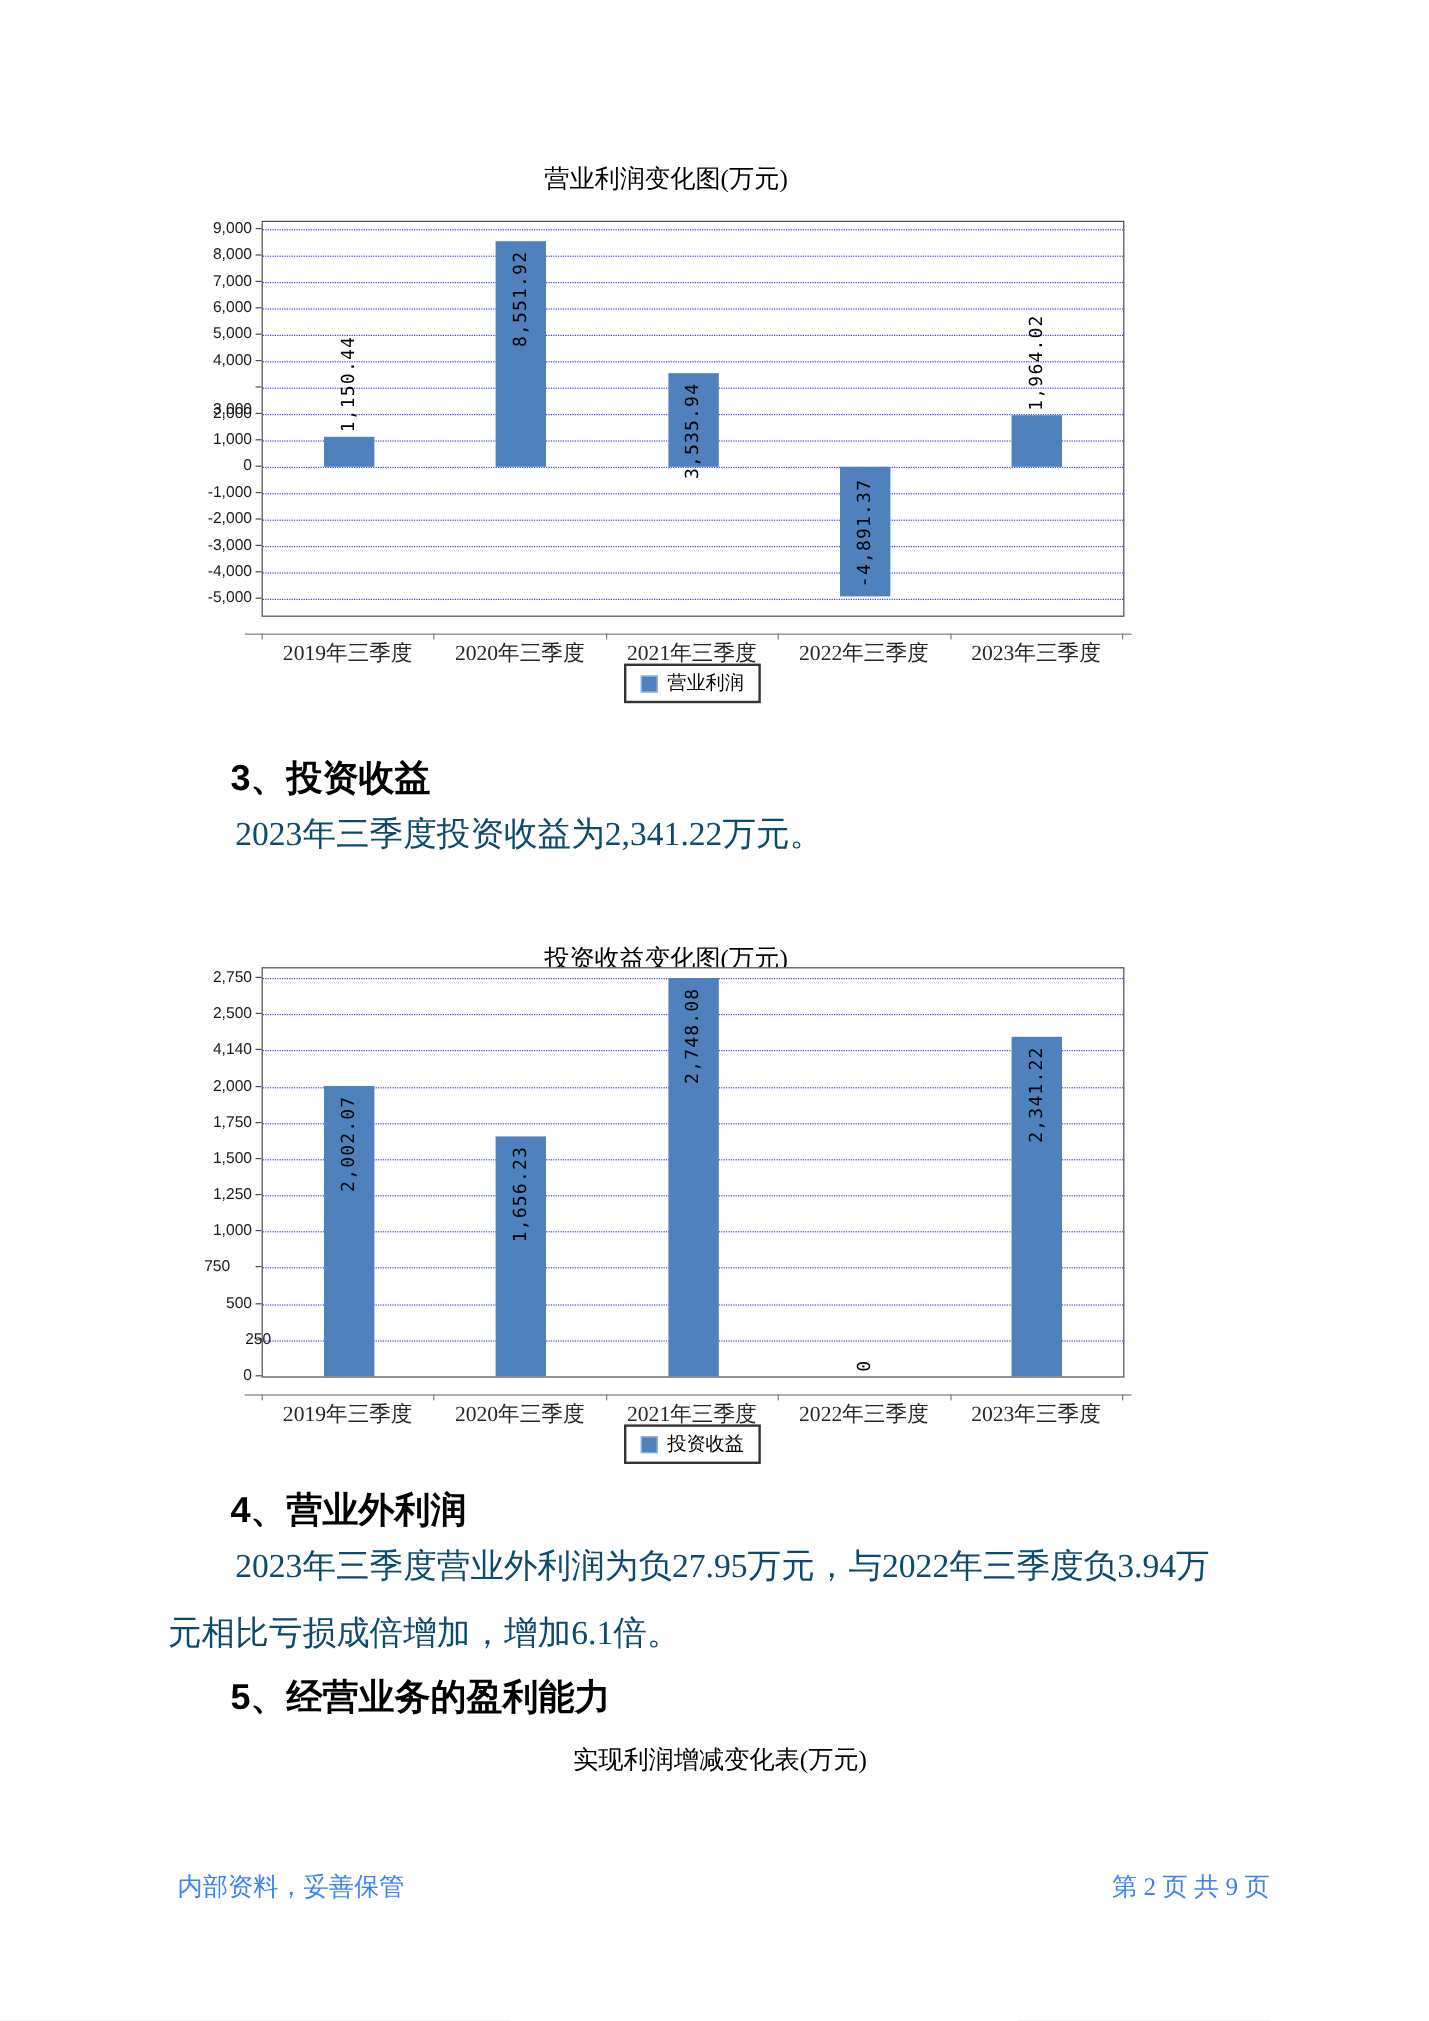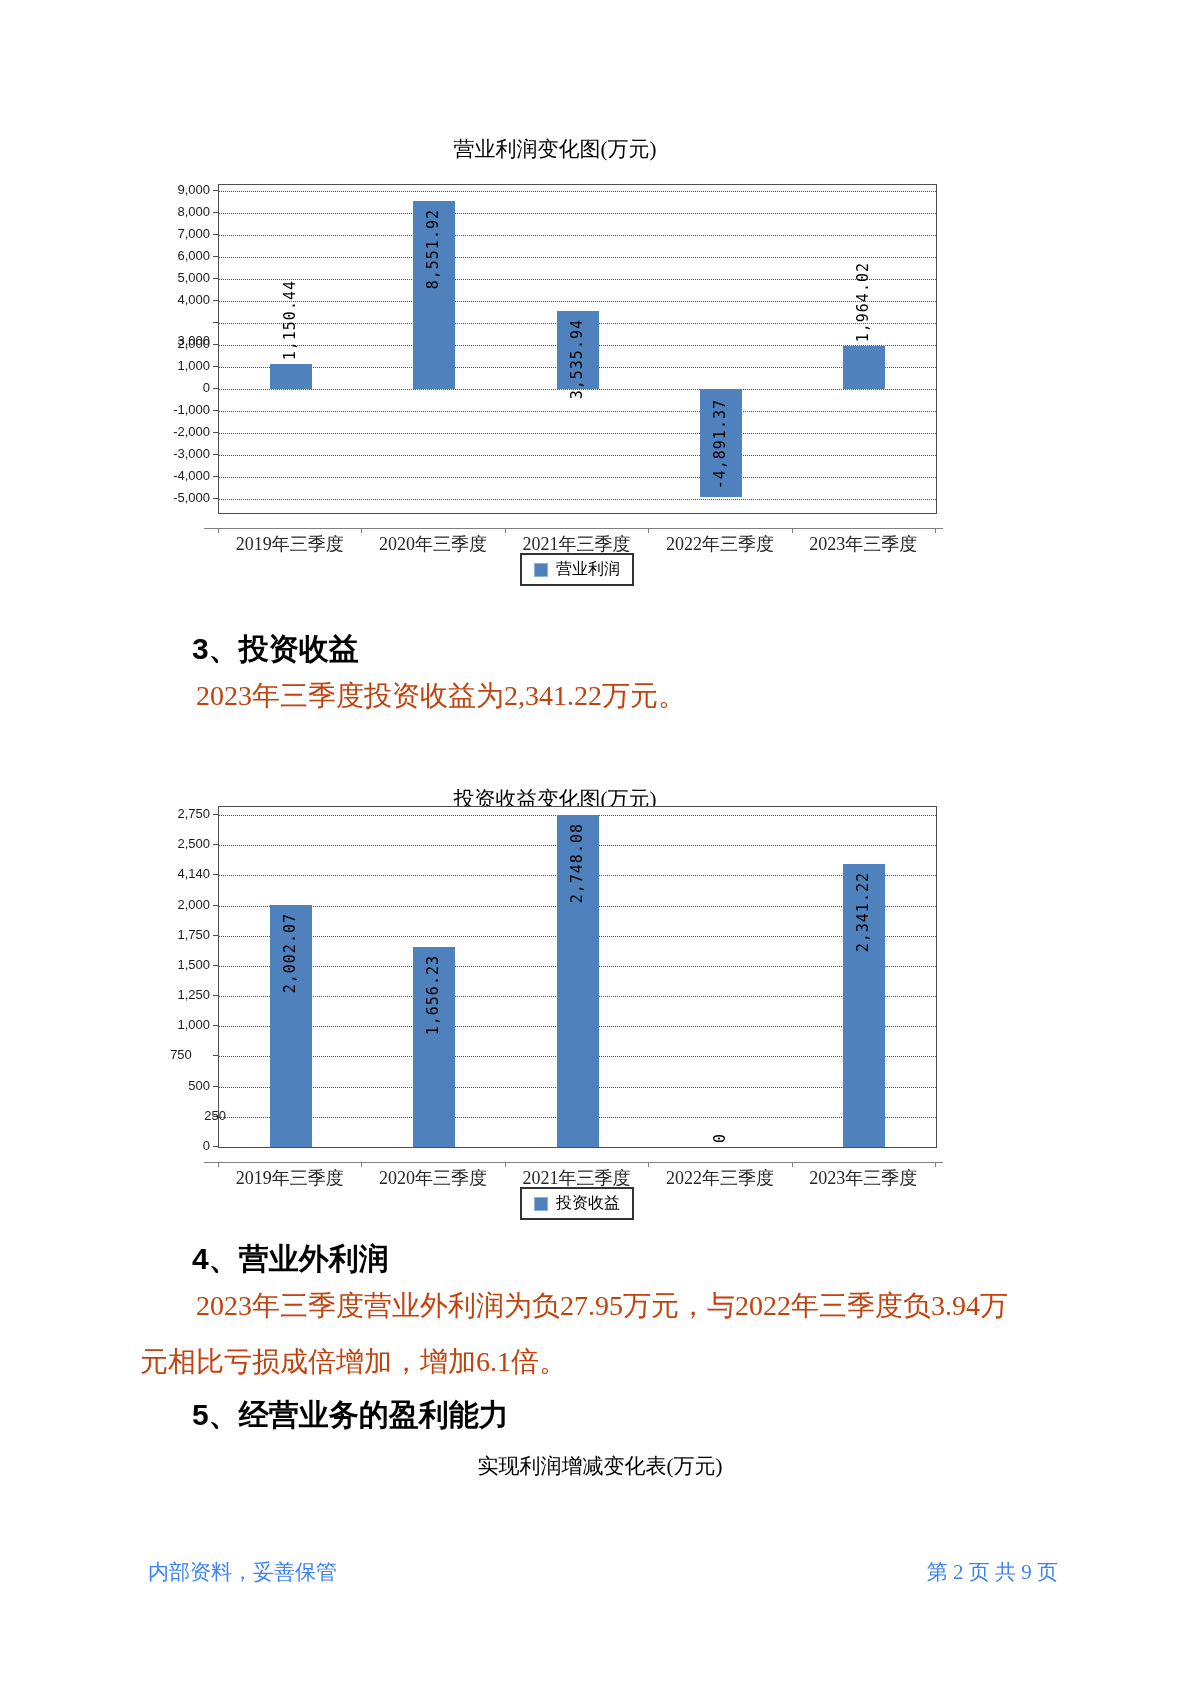--- a/index.html
+++ b/index.html
@@ -21,21 +21,21 @@
   .cat-axis{position:absolute;height:0;border-top:1px solid #7f7f7f;}
   .cat-tick{position:absolute;width:1px;height:5px;background:#7f7f7f;}
   .xlabel{position:absolute;text-align:center;font-size:18px;color:#262626;}
   .legend{position:absolute;transform:translateX(-50%);display:flex;align-items:center;gap:8px;
           border:2px solid #333;background:#fff;padding:4px 12px;font-size:16px;color:#000;white-space:nowrap;}
   .legend-swatch{width:12px;height:12px;border:1px solid #8eb4d8;flex:0 0 auto;}
 
   
   .section-heading{position:absolute;font-family:"Liberation Sans","DejaVu Sans",sans-serif;
                    font-weight:bold;font-size:30px;line-height:38px;color:#000;}
-  .body-text{position:absolute;font-size:28px;line-height:56px;text-indent:2em;color:#c2410c;}
+  .body-text{position:absolute;font-size:28px;line-height:56px;text-indent:2em;color:#0c4a6e;}
 
   
   .table-title{position:absolute;text-align:center;font-size:21px;color:#000;}
   .profit-table{position:absolute;border-collapse:collapse;table-layout:fixed;}
   .profit-table th{border:2px solid #000;font-weight:normal;font-size:17px;color:#000;
                    text-align:center;height:30px;padding:0;}
 
   
   .footer-text{position:absolute;font-size:21px;color:#3b82f6;white-space:nowrap;}
 </style>

